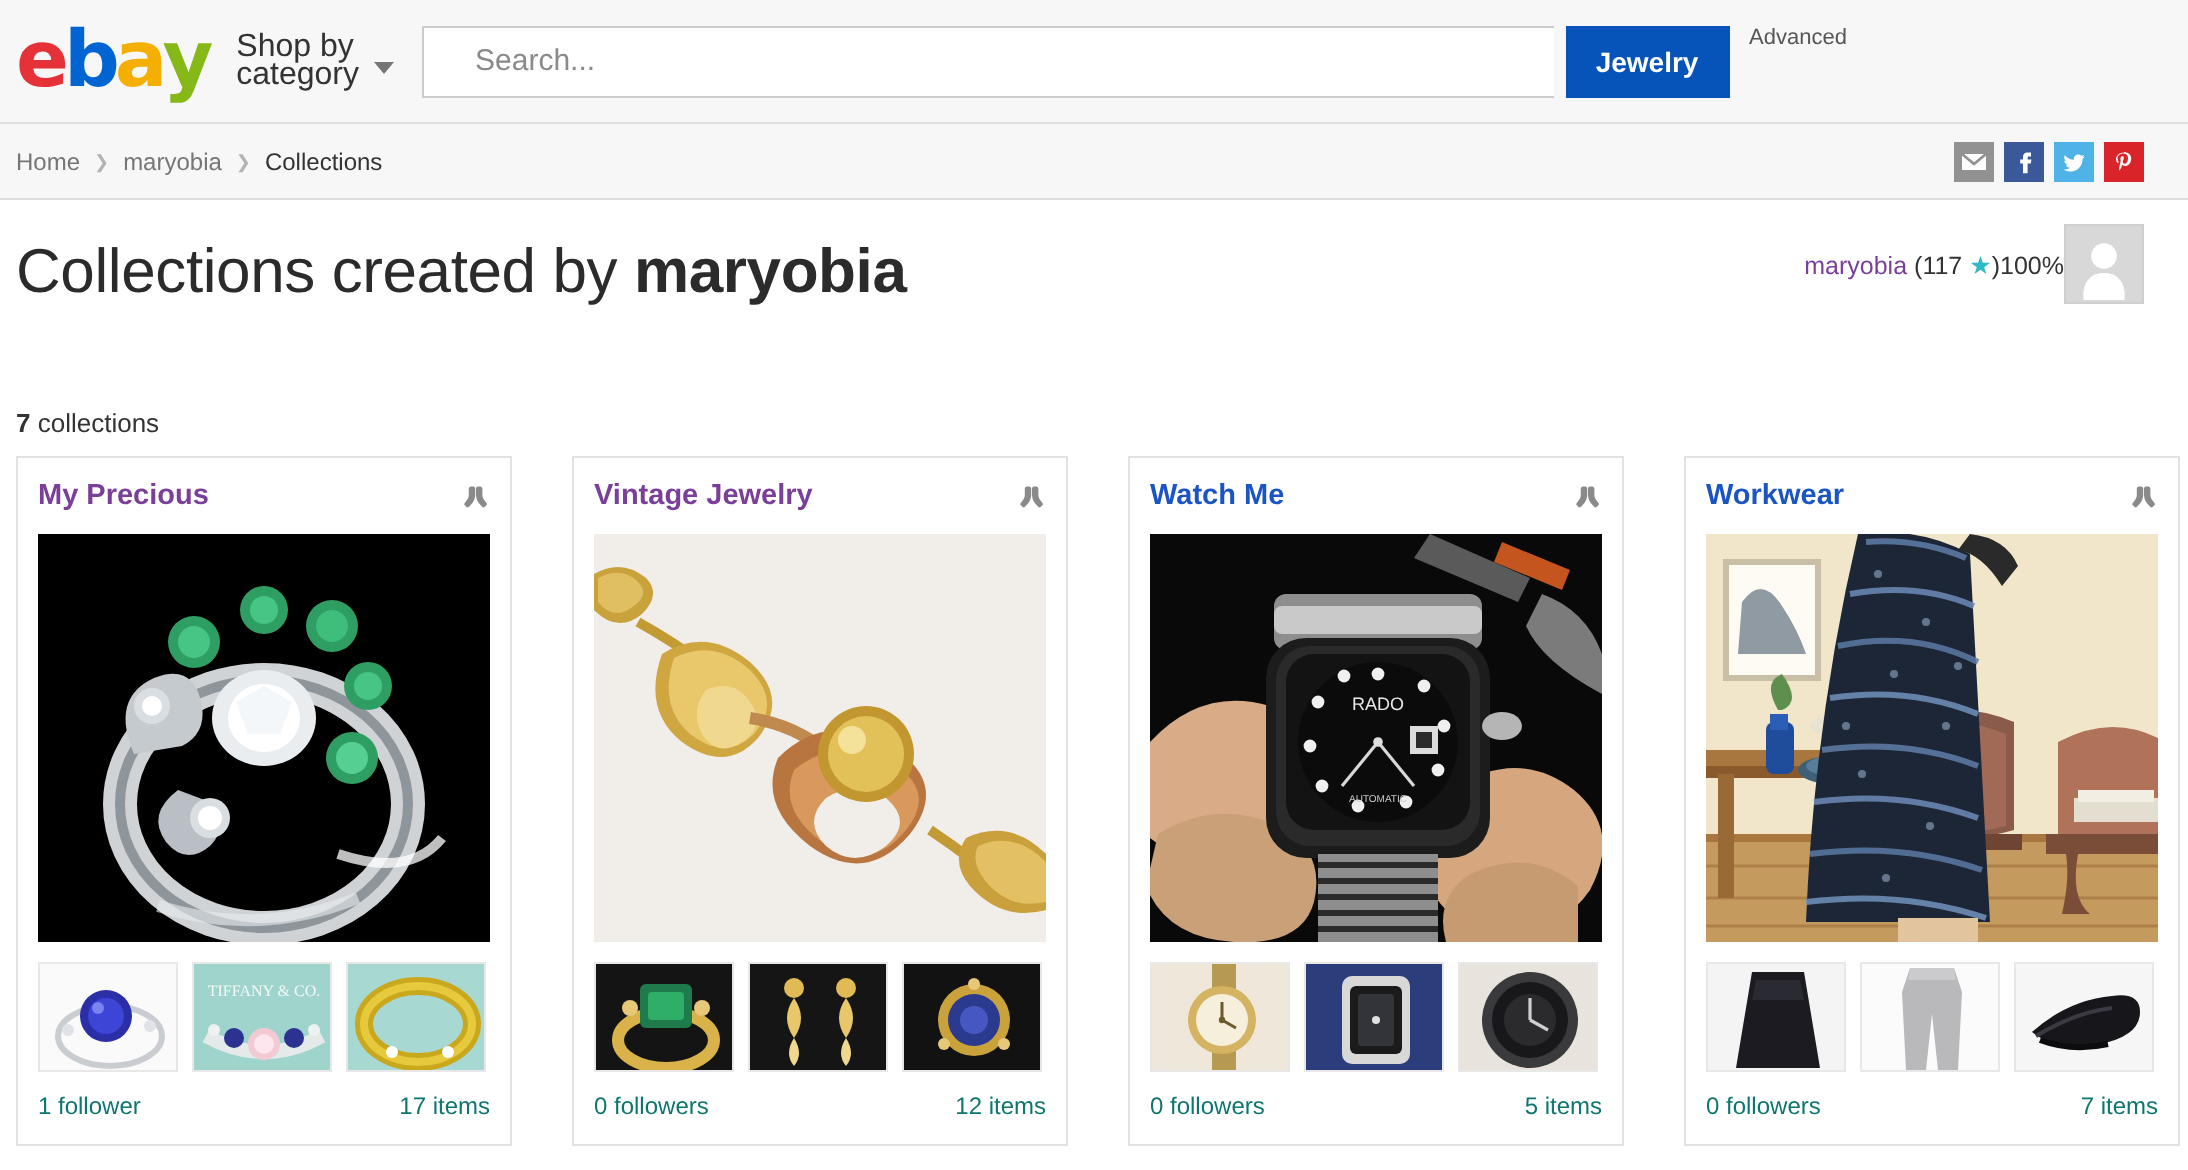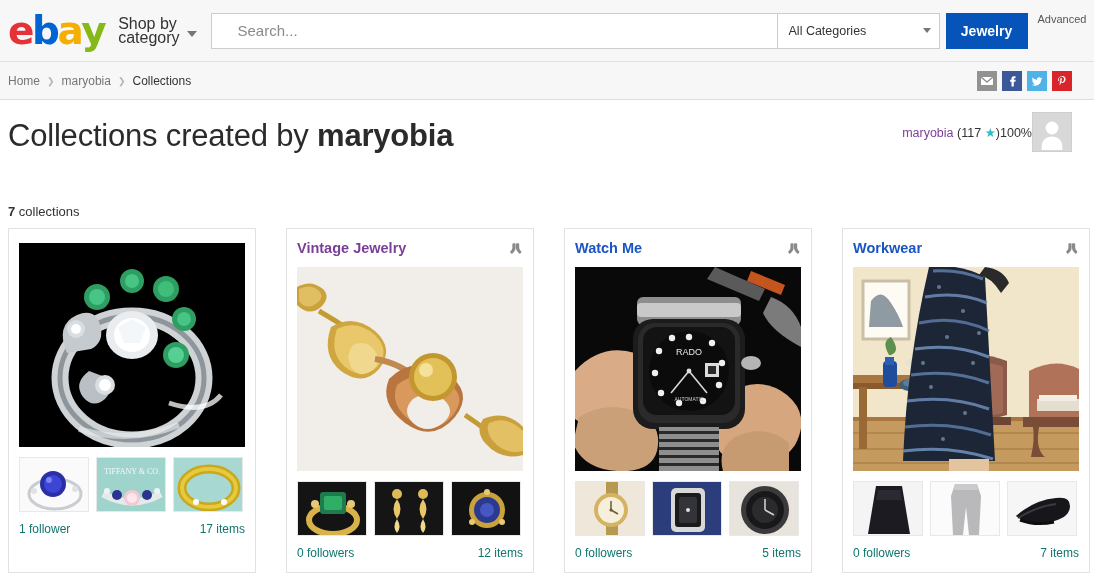--- a/index.html
+++ b/index.html
@@ -281,24 +281,20 @@
   <div class="shop-by">
     <span>
       <span class="sb-text">Shop by</span>
       <span class="sb-text">category</span>
     </span>
     <span class="caret-down"></span>
   </div>
 
   <div class="search-wrap">
     <input class="search-input" type="text" placeholder="Search..." style="">
-    <div class="cat-select">
-      <span>All Categories</span>
-      <span class="cat-caret"></span>
-    </div>
     <button class="search-btn">Jewelry</button>
     <span class="advanced">Advanced</span>
   </div>
 </div>
 
 <div class="crumb-bar">
   <div class="crumbs">
     <span class="crumb">Home</span>
     <span class="crumb-sep">❯</span>
     <span class="crumb">maryobia</span>
@@ -346,20 +342,29 @@
 </div>
 
 <div class="count-row">
   <span class="num">7</span>
   <span>collections</span>
 </div>
 
 <div class="cards">
 
   <div class="card">
+    <div class="card-head">
+      <span class="card-title visited">My Precious</span>
+      <span class="follow-icon">
+        <svg width="15" height="15" viewBox="0 0 15 15">
+            <path d="M6.6 2.2c.6 0 1 .5 1 1.1v3.1c0 1.6-.5 3.1-1.6 4.3l-1.6 1.8c-.3.3-.8.3-1.1 0l-.9-.9c-.3-.3-.3-.7-.1-1l1.3-1.7c.5-.7.8-1.5.8-2.4V3.3c0-.6.5-1.1 1.1-1.1z" fill="#8a8a8a"></path>
+            <path d="M12.1 2.2c.6 0 1.1.5 1.1 1.1v3.2c0 .9.3 1.7.8 2.4l1.3 1.7c.2.3.2.7-.1 1l-.9.9c-.3.3-.8.3-1.1 0l-1.6-1.8c-1.1-1.2-1.6-2.7-1.6-4.3V3.3c0-.6.4-1.1 1-1.1z" fill="#8a8a8a" transform="translate(-2 0)"></path>
+          </svg>
+      </span>
+    </div>
     <div class="hero">
       <svg width="226" height="204" viewBox="0 0 226 204">
         <rect width="226" height="204" fill="#000000"></rect>
         <ellipse cx="113" cy="135" rx="72" ry="62" fill="none" stroke="#cfd3d6" stroke-width="17"></ellipse>
         <ellipse cx="113" cy="135" rx="72" ry="62" fill="none" stroke="#8e969c" stroke-width="5"></ellipse>
         <ellipse cx="113" cy="131" rx="60" ry="50" fill="#000000"></ellipse>
         <path d="M48 110 q-12-28 10-38 q20-8 24 14 q2 14-10 20z" fill="#c5cace"></path>
         <path d="M70 128 q-16 12-6 26 q10 12 22 2 q10-10 0-22z" fill="#b9bfc4"></path>
         <ellipse cx="113" cy="92" rx="26" ry="24" fill="#e9edf0"></ellipse>
         <ellipse cx="113" cy="92" rx="18" ry="17" fill="#ffffff"></ellipse>

